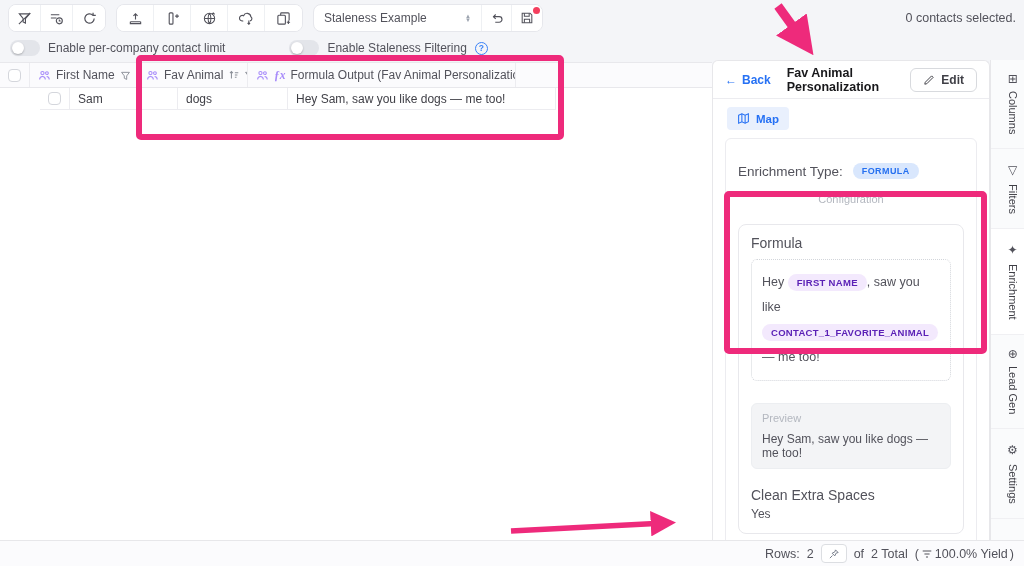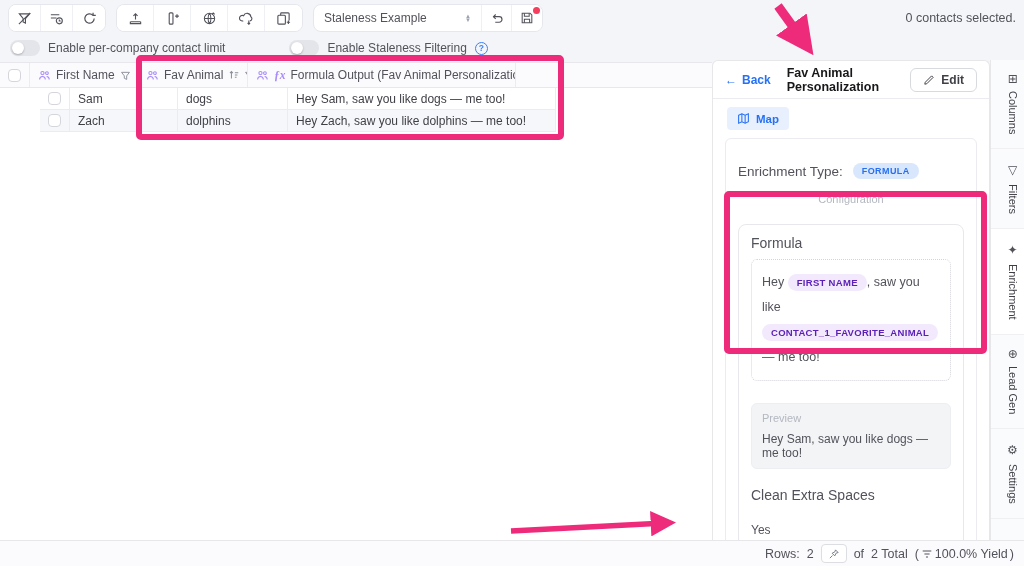--- a/index.html
+++ b/index.html
@@ -64,21 +64,21 @@
   .config-row { display:flex; align-items:center; gap:8px; margin-top:14px; font-size:11px; color:#b3b7bf;flex-direction:column; }
   .config-row .line { flex:1; border-top:1px solid #e8e8ec; }
   .inner-card { margin-top:10px; border:1px solid #e8e8ec; border-radius:8px; padding:10px 12px 12px; }
   .formula-heading { font-size:14px; color:#52525b; }
   .dotted-box { margin-top:8px; border:1.5px dotted #d2d5da; border-radius:6px; padding:10px 10px; font-size:12.5px; color:#52525b; line-height:2; }
   .token { background:#f3e9fd; color:#5b21b6; font-size:9.5px; font-weight:bold; letter-spacing:.3px; padding:3px 9px; border-radius:9px; white-space:nowrap; }
   .preview-box { margin-top:22px; background:#f3f4f6; border:1px solid #eceef1; border-radius:6px; padding:8px 10px; }
   .preview-label { font-size:11px; color:#b3b7bf; }
   .preview-text { margin-top:8px; font-size:12px; color:#52525b; }
   .ces-label { margin-top:18px; font-size:14px; color:#52525b; }
-  .ces-value { margin-top:20px; font-size:12px; color:#52525b; }
+  .ces-value { margin-top:4px; font-size:12px; color:#52525b; }
   .panel-buttons { padding:8px 14px 0; display:flex; flex-direction:column; gap:9px; }
   .btn-row { display:flex; gap:10px; }
   .btn-light { background:#e9f0fd; color:#2671f4; border:none; border-radius:4px; padding:7px 11px; font-size:11px; font-weight:bold; font-family:inherit; cursor:pointer; }
 
   
   .tabstrip { position:absolute; left:990px; top:60px; width:34px; height:480px; background:#fafbfc; border-left:1px solid #e7e7ea; display:flex; flex-direction:column; }
   .vtab { writing-mode:vertical-rl; display:flex; align-items:center; gap:7px; padding:14px 0; margin:0 auto; font-size:11px; color:#3f3f46; cursor:pointer; width:34px; justify-content:flex-start; padding-left:9px; border-bottom:1px solid #f0f0f3; }
   .vtab .vicon { color:#52525b; font-size:12px; }
   .vtab.active { background:#fff; }
 
@@ -276,28 +276,20 @@
     </div>
   </div>
 
   <div class="trow">
     <div class="cell c-check">
         <span class="checkbox"></span>
       </div>
     <div class="cell c-first">Sam</div>
     <div class="cell c-animal">dogs</div>
     <div class="cell c-formula">Hey Sam, saw you like dogs — me too!</div>
-  </div>
-  <div class="trow alt">
-    <div class="cell c-check">
-        <span class="checkbox"></span>
-      </div>
-    <div class="cell c-first">Zach</div>
-    <div class="cell c-animal">dolphins</div>
-    <div class="cell c-formula">Hey Zach, saw you like dolphins — me too!</div>
   </div>
 </div>
 
 <div class="panel">
   <div class="panel-header">
     <span class="back-link">
       <span>←</span>
       <span>Back</span>
     </span>
     <span class="panel-title">Fav Animal Personalization</span>

